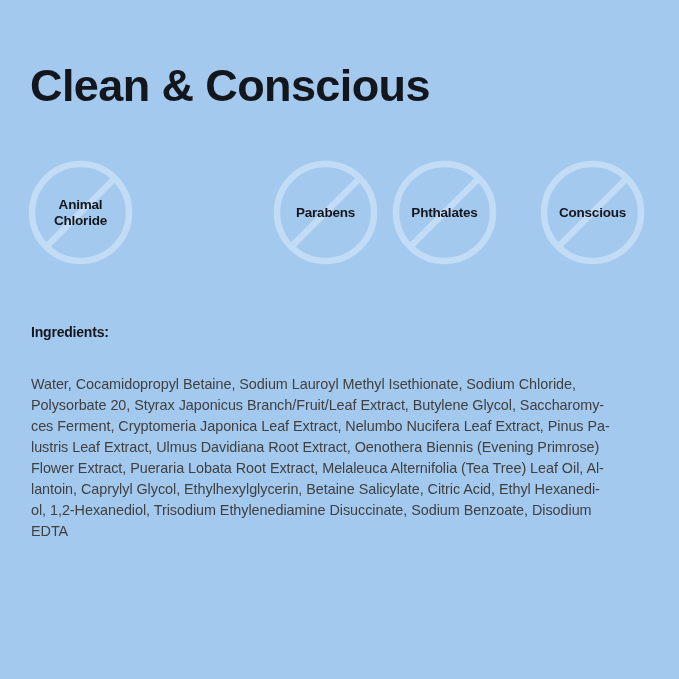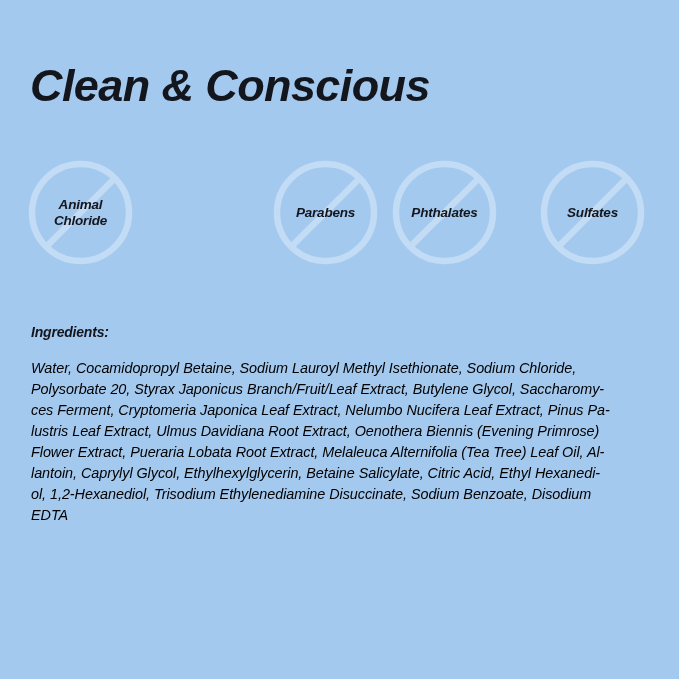--- a/index.html
+++ b/index.html
@@ -13,21 +13,20 @@
     background: #a4c9ef;
     font-family: "Liberation Sans", "DejaVu Sans", sans-serif;
     -webkit-font-smoothing: antialiased;
   }
   .page {
     position: relative;
     width: 679px;
     height: 591px;
     background: #a4c9ef;
     box-sizing: border-box;
-    font-style: italic;
   }
 
   
   .title {
     position: absolute;
     left: 30px;
     top: 62px;
     font-size: 45px;
     font-weight: 700;
     line-height: 1.05;
@@ -79,26 +78,26 @@
     left: 31px;
     top: 324px;
     font-size: 14px;
     font-weight: 700;
     letter-spacing: -0.2px;
     color: #14161d;
   }
   .ing-body {
     position: absolute;
     left: 31px;
-    top: 358px;
+    top: 374px;
     width: 622px;
     font-size: 14.4px;
     font-weight: 400;
     line-height: 21px;
-    color: #000000;
+    color: #404040;
     letter-spacing: -0.05px;
     white-space: pre-line;
   }
 </style>
 </head>
 <body>
 
 <div class="page">
 
   <div class="title">Clean &amp; Conscious</div>
@@ -124,21 +123,21 @@
           <circle cx="52.5" cy="52.5" r="48.5" fill="none" stroke="#c3dcf5" stroke-width="6.5"></circle>
           <line x1="18.2" y1="86.8" x2="86.8" y2="18.2" stroke="#c3dcf5" stroke-width="6.5"></line>
         </svg>
         <div class="badge-label">Phthalates</div>
       </div>
       <div class="badge" style="left: 512px;">
         <svg class="badge-mark" viewBox="0 0 105 105">
           <circle cx="52.5" cy="52.5" r="48.5" fill="none" stroke="#c3dcf5" stroke-width="6.5"></circle>
           <line x1="18.2" y1="86.8" x2="86.8" y2="18.2" stroke="#c3dcf5" stroke-width="6.5"></line>
         </svg>
-        <div class="badge-label">Sulfates</div>
+        <div class="badge-label">Conscious</div>
       </div>
     </div>
 
   <div class="ing-heading">Ingredients:</div>
 
   <div class="ing-body">Water, Cocamidopropyl Betaine, Sodium Lauroyl Methyl Isethionate, Sodium Chloride,
 Polysorbate 20, Styrax Japonicus Branch/Fruit/Leaf Extract, Butylene Glycol, Saccharomy-
 ces Ferment, Cryptomeria Japonica Leaf Extract, Nelumbo Nucifera Leaf Extract, Pinus Pa-
 lustris Leaf Extract, Ulmus Davidiana Root Extract, Oenothera Biennis (Evening Primrose)
 Flower Extract, Pueraria Lobata Root Extract, Melaleuca Alternifolia (Tea Tree) Leaf Oil, Al-

